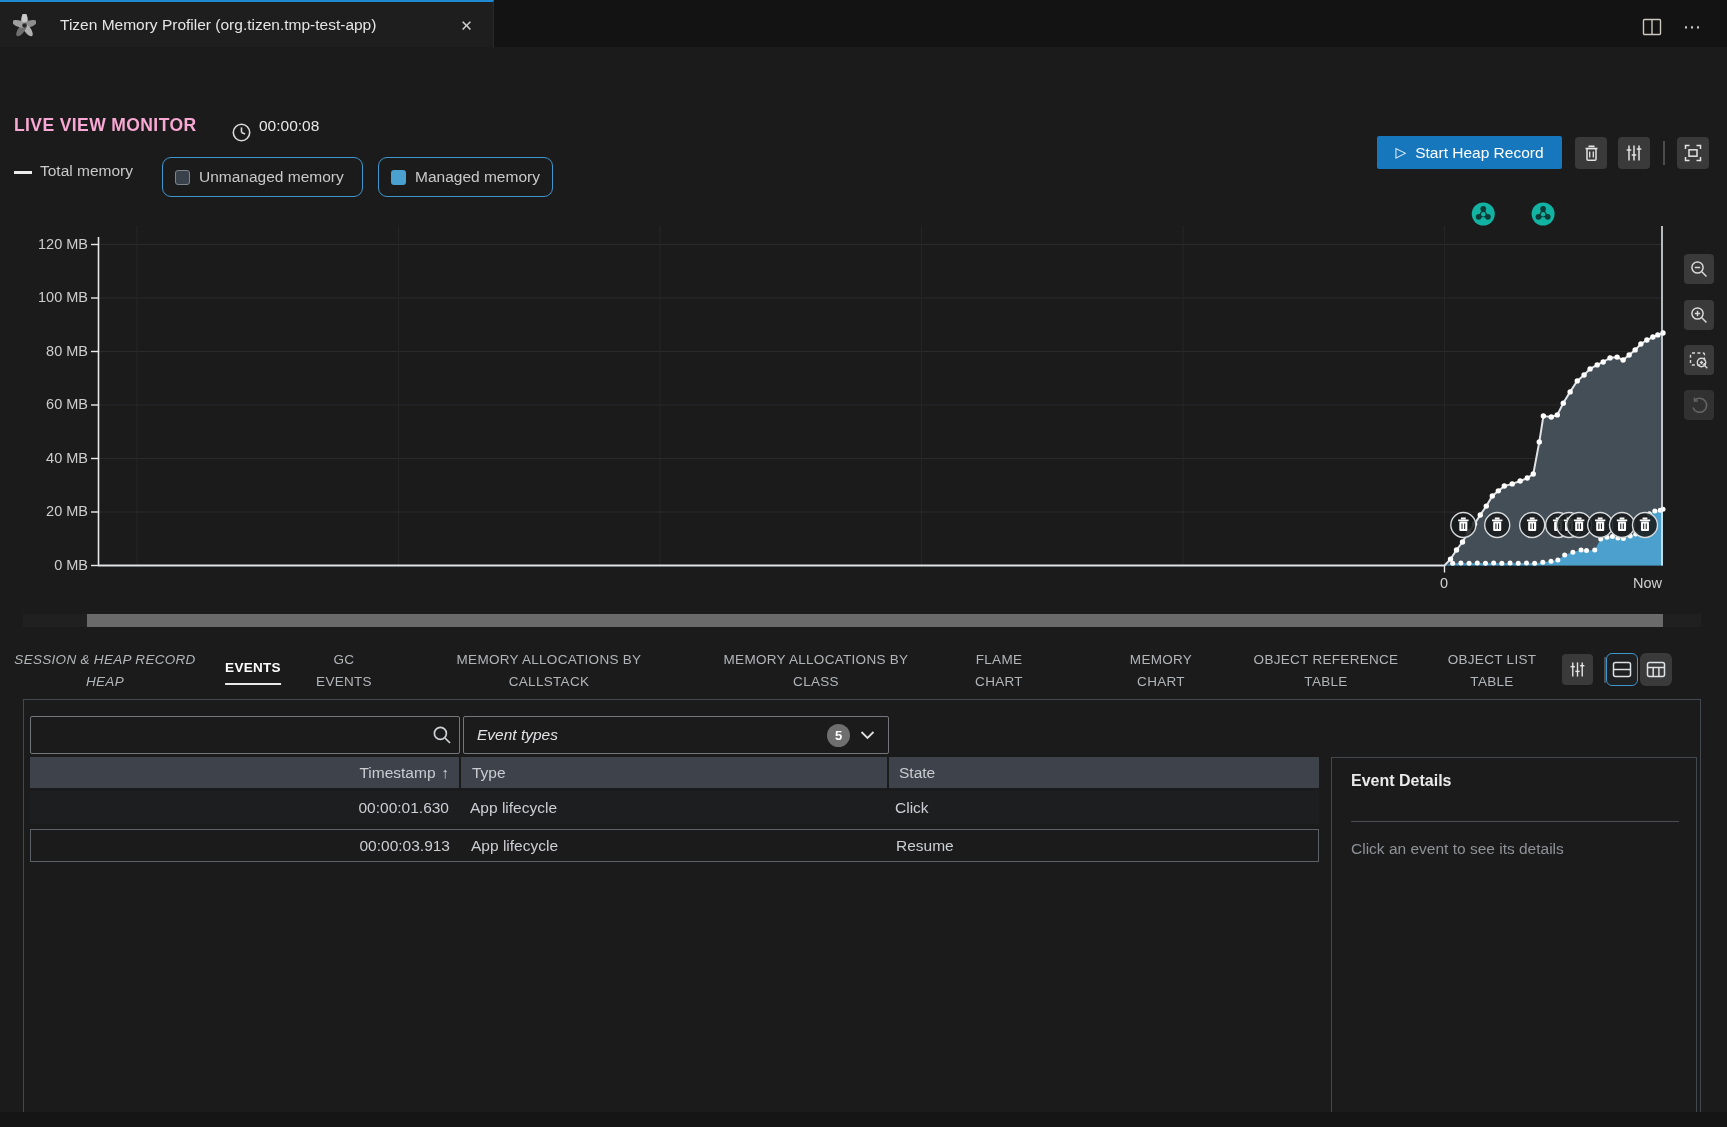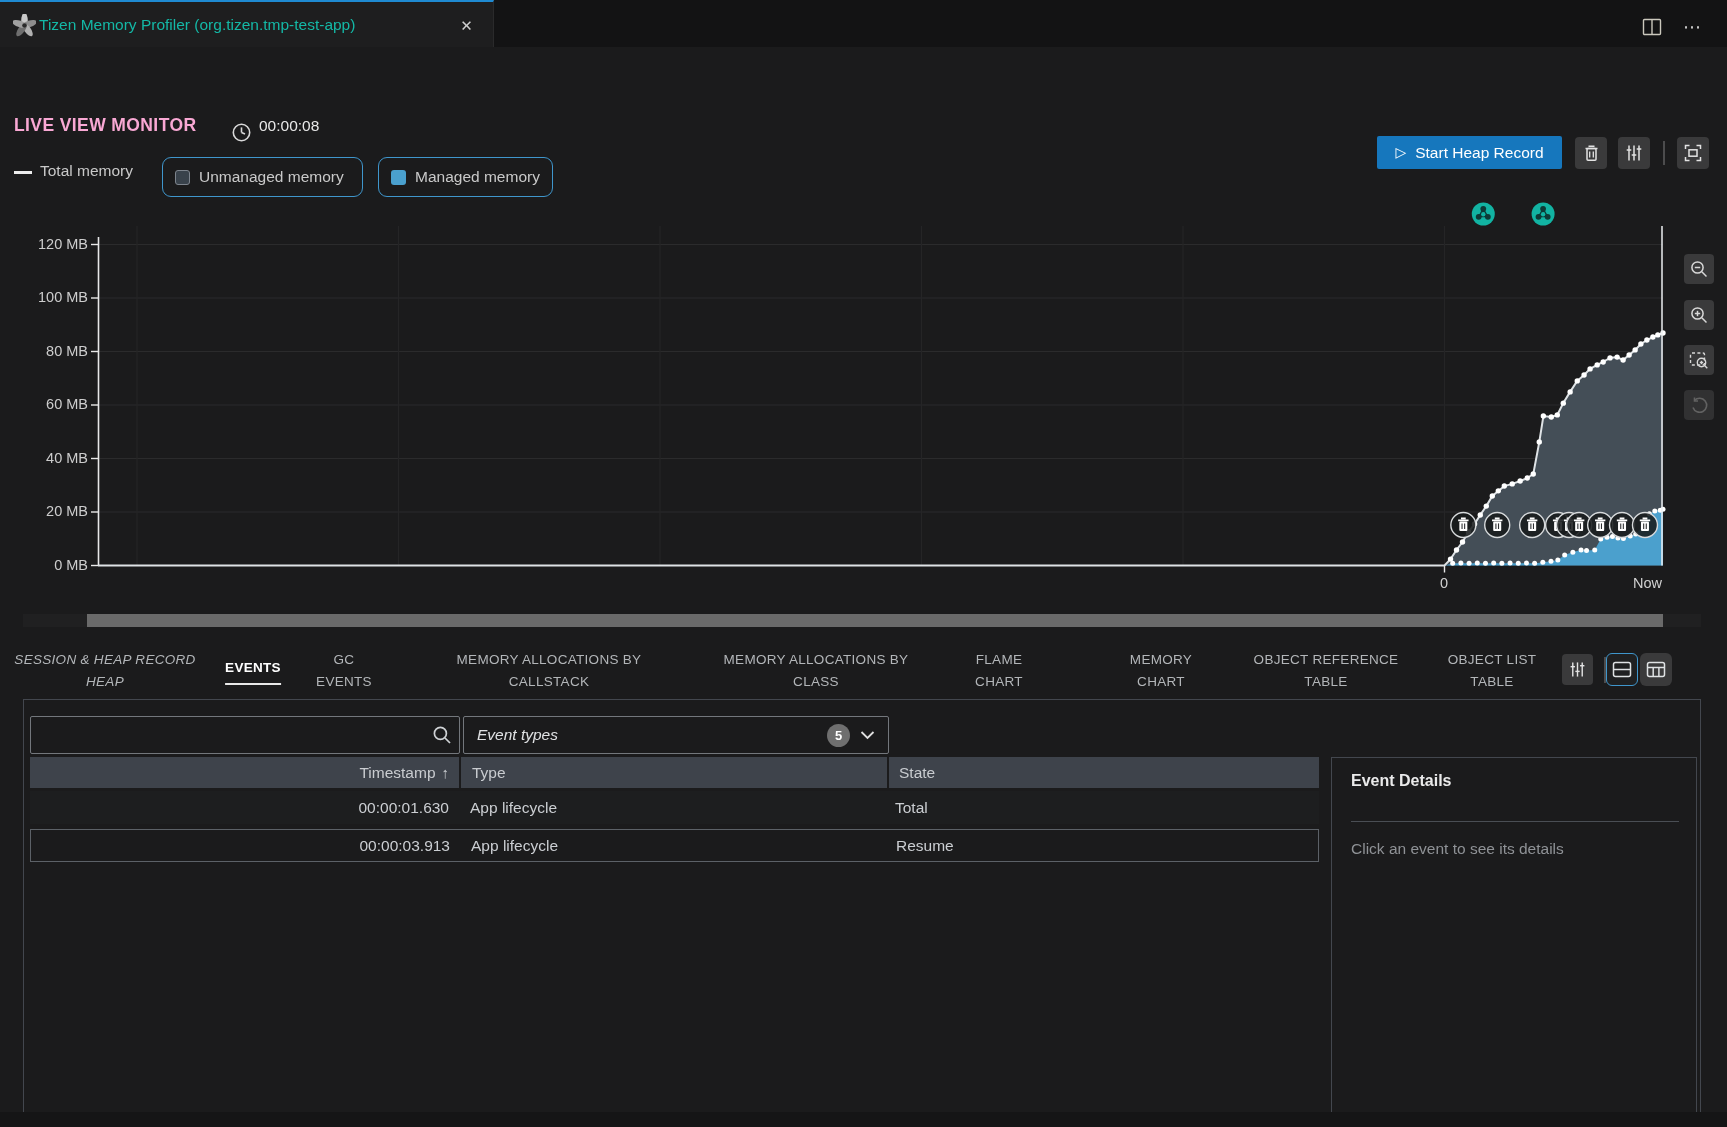--- a/index.html
+++ b/index.html
@@ -5,21 +5,21 @@
   * { box-sizing: border-box; margin: 0; padding: 0; }
   html,body { width:1727px; height:1127px; background:#141415; overflow:hidden;
     font-family:"Liberation Sans", sans-serif; }
   #app { position:relative; width:1727px; height:1127px; background:#141415; }
 
   
   .tabbar { position:absolute; left:0; top:0; width:1727px; height:47px; background:#131314; }
   .editor-tab { position:absolute; left:0; top:0; width:494px; height:47px; background:#1e1e1f;
     border-top:2.5px solid #1f8ad2; border-right:1px solid #2a2a2b; display:flex; align-items:center; }
   .tab-icon { position:absolute; left:13px; top:12px; width:23px; height:23px; }
-  .tab-title { position:absolute; left:39px; top:0; height:45px; line-height:45px; font-size:15.5px; color:#14b8a6; white-space:nowrap; }
+  .tab-title { position:absolute; left:60px; top:0; height:45px; line-height:45px; font-size:15.5px; color:#e5e5e5; white-space:nowrap; }
   .tab-close { position:absolute; left:455px; top:12px; width:23px; height:23px; color:#cfcfcf; font-size:15px;
     display:flex; align-items:center; justify-content:center; border-radius:4px; cursor:pointer; }
   .win-icon { position:absolute; top:15px; width:24px; height:24px; display:flex; align-items:center; justify-content:center; color:#cbc8bd; cursor:pointer; }
   .win-split { left:1640px; }
   .win-more { left:1681px; font-size:18px; letter-spacing:2px; color:#cfcfcf; }
 
   
   .main { position:absolute; left:0; top:47px; width:1727px; height:1080px; background:#1b1b1c; }
   .lvm-title { position:absolute; left:14px; top:68px; font-size:17.5px; font-weight:bold; color:#f9a8d4; letter-spacing:.4px; }
   .clock { position:absolute; left:231px; top:75px; width:21px; height:21px; }
@@ -518,21 +518,21 @@
             <span>Type</span>
           </div>
         <div class="th c3">
             <span>State</span>
           </div>
       </div>
       <div class="tbody" id="tbody">
           <div class="trow">
             <div class="td c1">00:00:01.630</div>
             <div class="td c2">App lifecycle</div>
-            <div class="td c3">Total</div>
+            <div class="td c3">Click</div>
           </div>
           <div class="trow focused">
             <div class="td c1">00:00:03.913</div>
             <div class="td c2">App lifecycle</div>
             <div class="td c3">Resume</div>
           </div>
         </div>
 
       <div class="details">
         <div class="details-title">Event Details</div>

